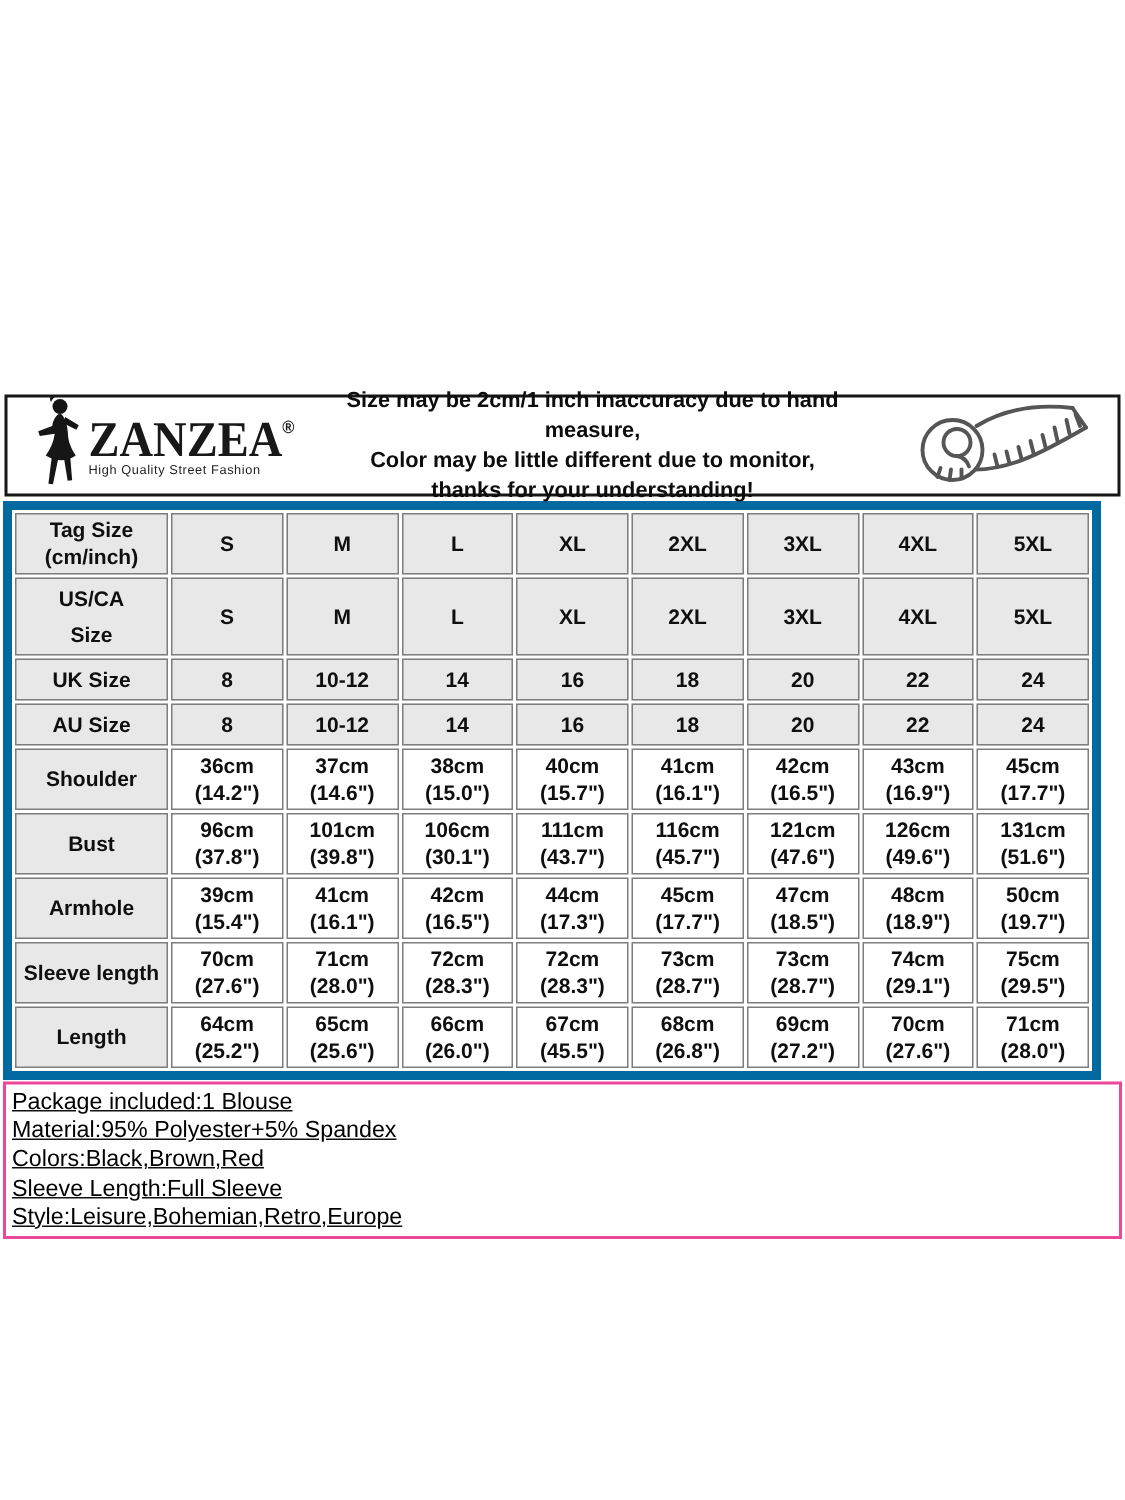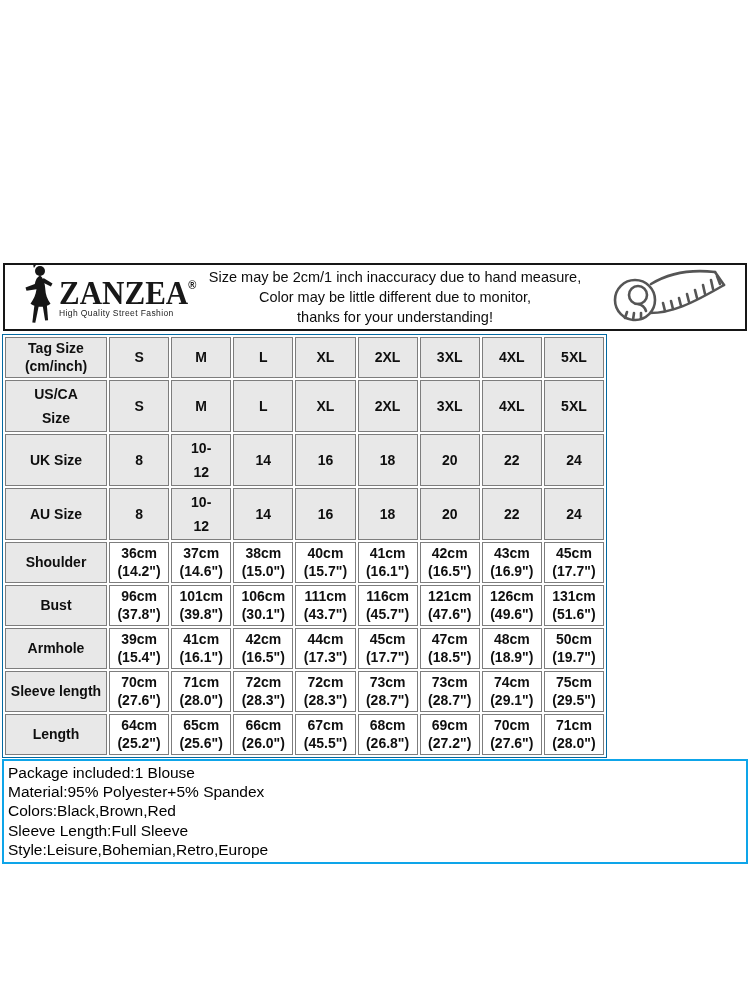--- a/index.html
+++ b/index.html
@@ -20,45 +20,45 @@
   .logo svg{flex:0 0 auto;}
   .brand-wrap{margin-left:2px;line-height:1;}
   .brand-name{
     font-family:"Liberation Serif", serif;font-weight:bold;font-size:31px;
     letter-spacing:0px;color:#181818;transform:scaleY(1.08);transform-origin:left center;
     white-space:nowrap;
   }
   .brand-name .reg{font-size:11px;vertical-align:14px;font-family:"Liberation Sans",sans-serif;font-weight:bold;}
   .tagline{font-size:8.5px;letter-spacing:.4px;color:#1d1d1d;margin-top:1px;font-weight:normal;white-space:nowrap;}
   .notice{
-    flex:1 1 auto;text-align:center;font-weight:normal;font-size:14.5px;line-height:20px;color:#0d0d0d;
+    flex:1 1 auto;text-align:center;font-weight:bold;font-size:14.5px;line-height:20px;color:#0d0d0d;
     padding-right:4px;
   }
   .tape{flex:0 0 auto;width:150px;display:flex;justify-content:center;align-items:center;}
 
   
   table.size-table{
-    margin:3px 2px 0 2px;width:605px;table-layout:fixed;
+    margin:3px 2px 0 2px;width:732px;table-layout:fixed;
     border-collapse:separate;border-spacing:2px;
-    border:1px solid #0369a1;background:#ffffff;
+    border:6px solid #0369a1;background:#ffffff;
   }
   table.size-table td{
     border:1px solid #7d7d7d;text-align:center;vertical-align:middle;
     font-weight:bold;font-size:14px;line-height:17.5px;color:#0f0f0f;
     white-space:pre-line;padding:2px 0;background:#fff;overflow:hidden;
   }
   table.size-table td.shaded{background:#e8e8e8;}
   tr.row-size td{height:24px;line-height:24px;padding:1px 16px;}
   tr.row-tag td{height:34px;}
   tr.row-measure td{height:35px;}
 
   
   .details-box{
-    margin:1px 2px 0 2px;border:2px solid #0ea5e9;background:#fff;
-    padding:2px 0 3px 4px;box-sizing:border-box;
+    margin:1px 2px 0 2px;border:2px solid #ec4899;background:#fff;
+    padding:2px 0 3px 4px;box-sizing:border-box;text-decoration:underline;
   }
   .details-box .line{font-size:15.5px;line-height:19.2px;color:#000;font-weight:normal;}
 </style>
 </head>
 <body>
 
 <div class="page">
 
   <div class="header-box">
     <div class="logo">

